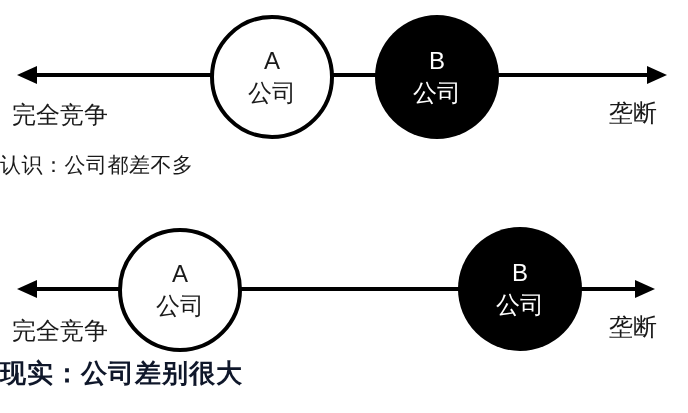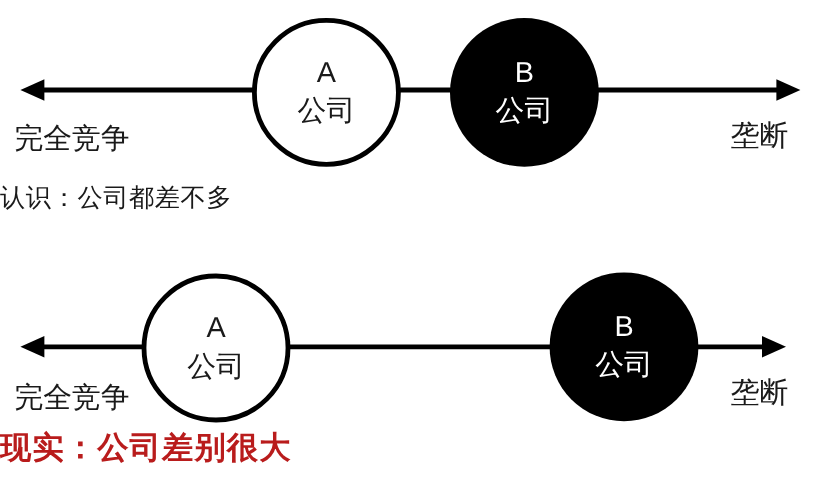--- a/index.html
+++ b/index.html
@@ -23,21 +23,21 @@
     justify-content: center;
     text-align: center;
     font-size: 24px;
     line-height: 1.32;
   }
   .circle-white { width: 124px; height: 124px; background: #ffffff; border: 4px solid #000000; color: #1a1a1a; }
   .circle-black { width: 124px; height: 124px; background: #000000; color: #ffffff; }
   .end-label { position: absolute; font-size: 24px; white-space: nowrap; }
   .caption { position: absolute; left: 0; width: 100%; white-space: nowrap; }
   .caption-normal { font-size: 21px; letter-spacing: 0.5px; }
-  .caption-bold { font-size: 26px; font-weight: bold; letter-spacing: 1px; color: #b91c1c; }
+  .caption-bold { font-size: 26px; font-weight: bold; letter-spacing: 1px; color: #0f172a; }
 </style>
 </head>
 <body>
 
 <div class="canvas">
 
   <svg class="lines-svg" viewBox="0 0 688 413" aria-hidden="true">
 
     <line x1="30" y1="75" x2="654" y2="75" stroke="#000000" stroke-width="4"></line>
     <polygon points="17,75 37,66 37,84" fill="#000000"></polygon>

